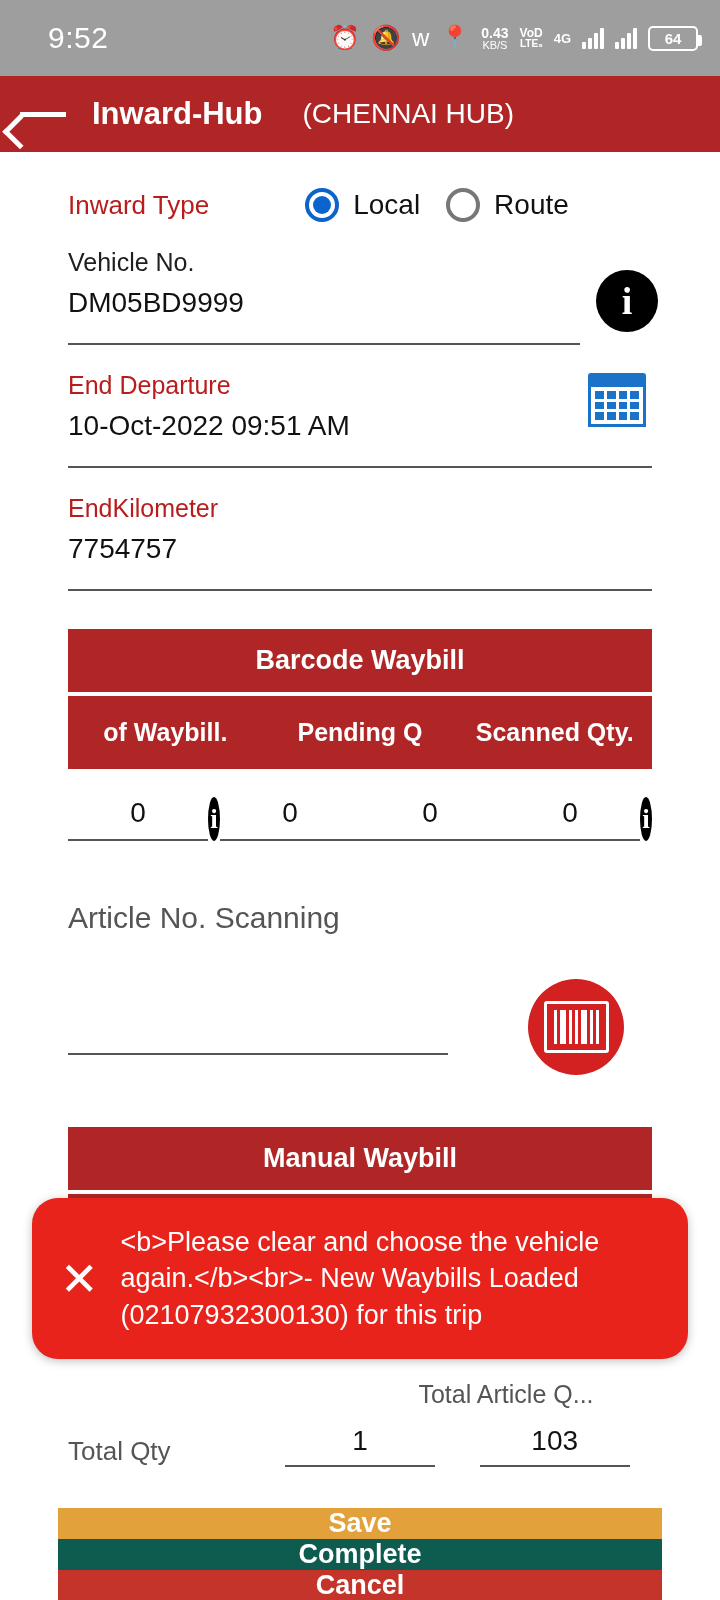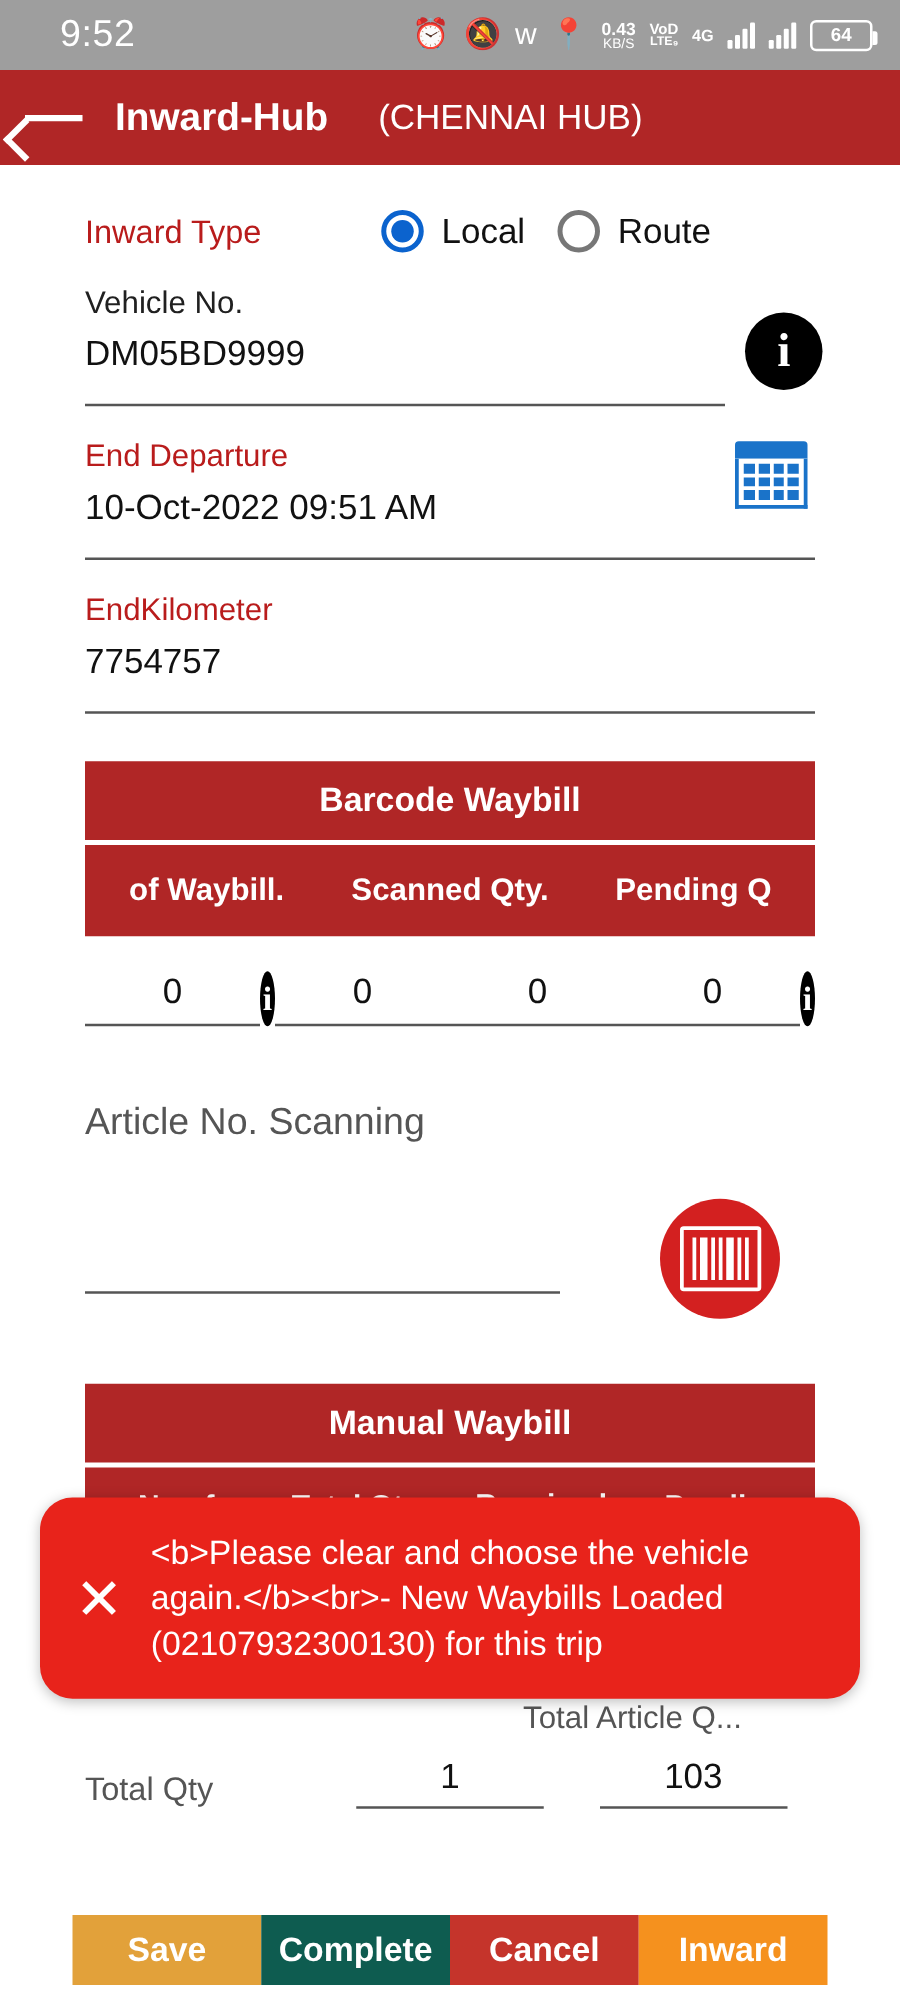--- a/index.html
+++ b/index.html
@@ -6,21 +6,21 @@
   html, body {
     width: 720px; height: 1600px;
     font-family: "Liberation Sans", sans-serif;
     background: #ffffff;
     overflow: hidden;
   }
   .screen { position: relative; width: 720px; height: 1600px; background: #fff; }
 
   
   .statusbar {
-    height: 56px; background: #9e9e9e; display: flex; align-items: center;
+    height: 76px; background: #9e9e9e; display: flex; align-items: center;
     justify-content: space-between; padding: 0 22px; color: #fff;
   }
   .status-time { font-size: 30px; font-weight: 500; letter-spacing: .5px; margin-left: 26px; }
   .status-icons { display: flex; align-items: center; gap: 11px; }
   .status-icons .ic { font-size: 24px; line-height: 1; color: #fff; }
   .kbs { font-size: 14px; line-height: 1.0; text-align: center; font-weight: 600; }
   .kbs small { display: block; font-size: 11px; font-weight: 400; }
   .vo { font-size: 12px; line-height: 1.0; text-align: right; font-weight: 700; }
   .vo small { display: block; font-size: 10px; font-weight: 600; }
   .g4 { font-size: 13px; font-weight: 700; }
@@ -151,21 +151,21 @@
     position: absolute; left: 32px; top: 1198px; width: 656px;
     background: #e8231b; border-radius: 26px; color: #fff;
     display: flex; align-items: center; padding: 26px 28px; gap: 22px;
     box-shadow: 0 2px 10px rgba(0,0,0,.25);
   }
   .toast .x { font-size: 46px; line-height: 1; font-weight: 300; cursor: pointer; }
   .toast .msg { font-size: 27px; line-height: 1.35; }
 
   
   .bottom-bar {
-    position: absolute; left: 58px; bottom: 12px; width: 604px; display: flex; height: 56px;
+    position: absolute; left: 58px; bottom: 0; width: 604px; display: flex; height: 92px; flex-direction: column;
   }
   .bottom-bar div { flex: 1; display: flex; align-items: center; justify-content: center;
     color: #fff; font-size: 27px; font-weight: 700; cursor: pointer; }
   .b-save { background: #e2a13a; }
   .b-complete { background: #0e5c50; }
   .b-cancel { background: #c5342b; }
   .b-inward { background: #f5911e; }
 </style>
 </head>
 <body>
@@ -255,22 +255,22 @@
     <div class="field">
       <div class="flabel label-grey">EndKilometer</div>
       <div class="fline">7754757</div>
     </div>
 
 
     <div class="sec-header">Barcode Waybill</div>
 
     <div class="table-head">
       <span>of Waybill.</span>
+      <span>Pending Q</span>
       <span>Scanned Qty.</span>
-      <span>Pending Q</span>
     </div>
 
     <div class="vals-row">
       <span class="val-cell">
         <span class="u">0</span>
       </span>
       <span class="dot-info">i</span>
       <span class="val-cell">
         <span class="u">0</span>
       </span>

